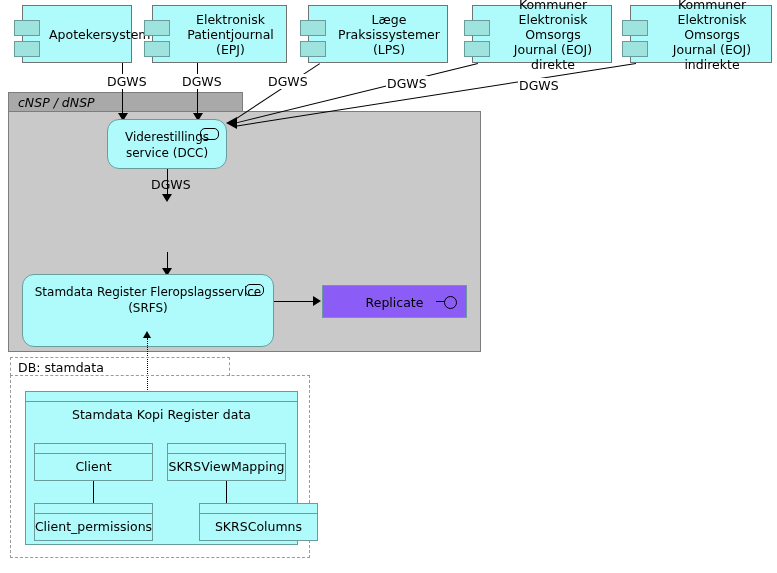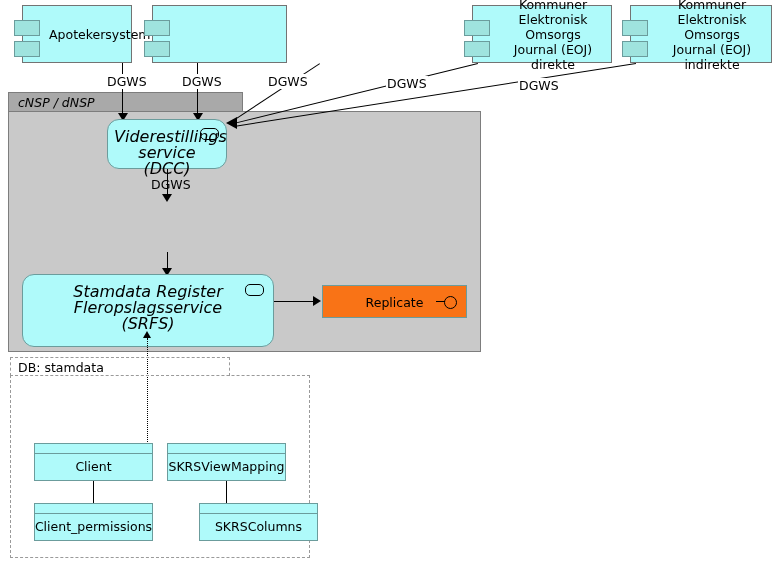--- a/index.html
+++ b/index.html
@@ -20,26 +20,26 @@
   
   .pkg-title{background:#a9a9a9;border:1px solid #7d7d7d;box-sizing:border-box;}
   .pkg-title span{position:absolute;left:9px;top:50%;transform:translateY(-50%);
       font-size:12.5px;}
   .pkg-body{background:#c9c9c9;border:1px solid #7d7d7d;box-sizing:border-box;}
 
   
   .svc{border:1px solid #6b9c9c;border-radius:12px;background:#affafa;}
   .svc.green{background:#cfe5b0;border-color:#8aa06e;}
   .svc .stext{position:absolute;left:6px;right:6px;top:9px;text-align:center;
-      font-size:16px;line-height:16px;font-style:italic;}
+      font-size:12px;line-height:16px;}
   .iface-rect{position:absolute;width:17px;height:10px;border:1.3px solid #000;
       border-radius:5px;background:transparent;}
 
   
-  .plainbox{background:#f97316;border:1px solid #6b9c9c;}
+  .plainbox{background:#8b5cf6;border:1px solid #6b9c9c;}
   .plainbox .ptext{position:absolute;left:6px;right:6px;top:50%;
       transform:translateY(-50%);text-align:center;font-size:12.5px;}
   .lolli-line{position:absolute;height:0;border-top:1.3px solid #000;}
   .lolli-circle{position:absolute;width:11px;height:11px;border:1.3px solid #000;
       border-radius:50%;background:transparent;}
 
   
   .dbtab{border:1.3px dashed #9a9a9a;border-bottom:none;box-sizing:border-box;
       background:transparent;}
   .dbtab span{position:absolute;left:7px;top:50%;transform:translateY(-50%);
@@ -83,22 +83,28 @@
 
   <div class="abs component" style="left:22px;top:5px;width:110px;height:58px;">
     <div class="tab t1"></div>
     <div class="tab t2"></div>
     <div class="ctext">Apotekersystem</div>
   </div>
 
   <div class="abs component" style="left:152px;top:5px;width:135px;height:58px;">
     <div class="tab t1"></div>
     <div class="tab t2"></div>
-  </div>
-
+    <div class="ctext">Elektronisk<br>Patientjournal (EPJ)</div>
+  </div>
+
+  <div class="abs component" style="left:308px;top:5px;width:140px;height:58px;">
+    <div class="tab t1"></div>
+    <div class="tab t2"></div>
+    <div class="ctext">Læge Praksissystemer<br>(LPS)</div>
+  </div>
 
   <div class="abs component" style="left:472px;top:5px;width:140px;height:58px;">
     <div class="tab t1"></div>
     <div class="tab t2"></div>
     <div class="ctext">Kommuner<br>Elektronisk Omsorgs<br>Journal (EOJ) direkte</div>
   </div>
 
   <div class="abs component" style="left:630px;top:5px;width:142px;height:58px;">
     <div class="tab t1"></div>
     <div class="tab t2"></div>
@@ -157,20 +163,26 @@
   </div>
 
   <div class="abs dotline" style="left:147px;top:338px;height:110px;"></div>
   <div class="abs arrowup" style="left:143px;top:331px;"></div>
 
   <div class="abs dbtab" style="left:10px;top:357px;width:220px;height:19px;">
     <span>DB: stamdata</span>
   </div>
   <div class="abs dbbody" style="left:10px;top:375px;width:300px;height:183px;"></div>
 
+  <div class="abs entity" style="left:25px;top:391px;width:273px;height:154px;">
+    <div class="hdr"></div>
+    <div class="nm" style="bottom:auto;height:26px;">
+      <span>Stamdata Kopi Register data</span>
+    </div>
+  </div>
 
   <div class="abs vline thin" style="left:93px;top:480px;height:24px;"></div>
   <div class="abs vline thin" style="left:226px;top:480px;height:24px;"></div>
 
   <div class="abs entity" style="left:34px;top:443px;width:119px;height:38px;">
     <div class="hdr"></div>
     <div class="nm">
         <span>Client</span>
       </div>
   </div>

